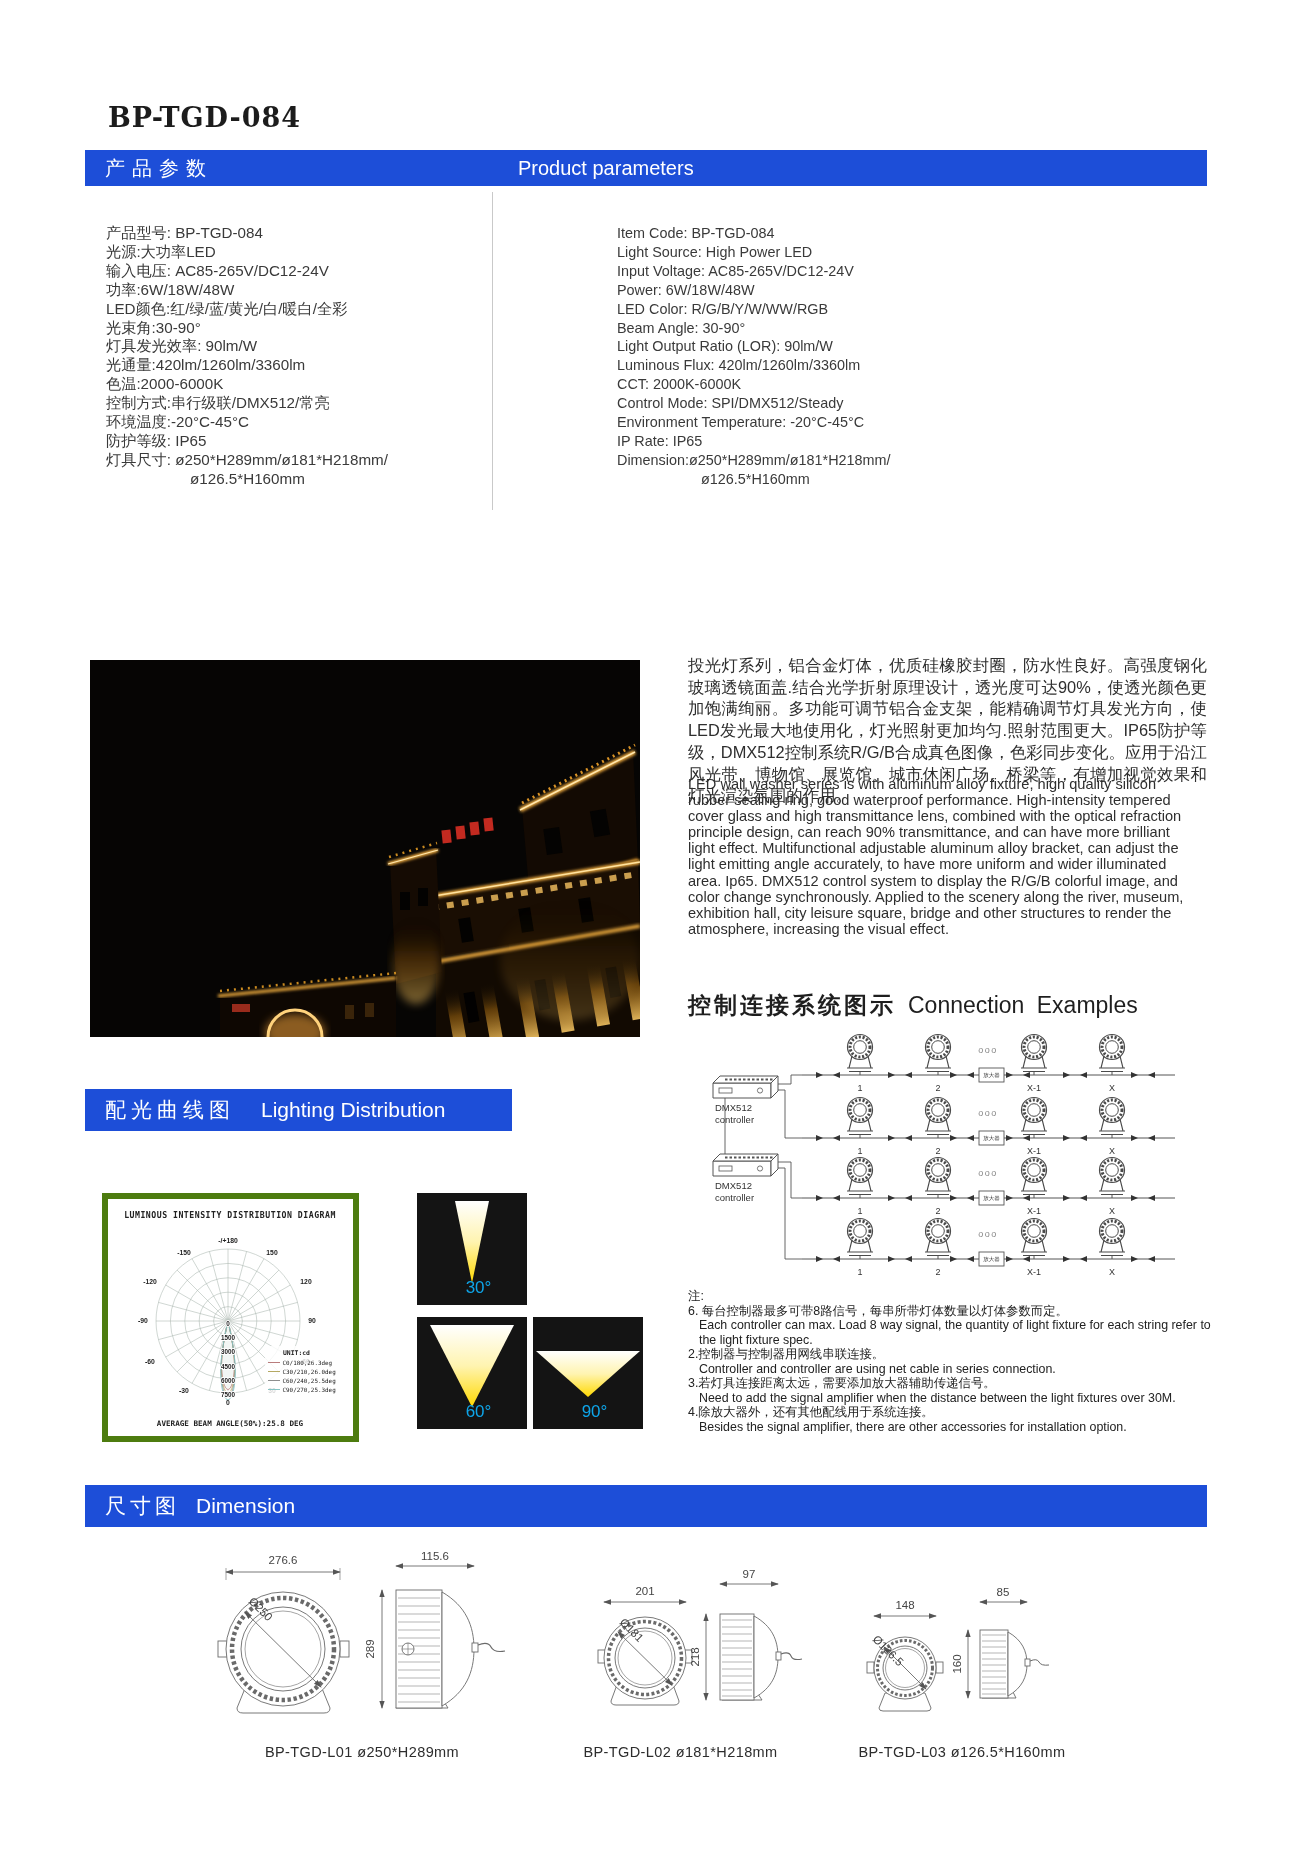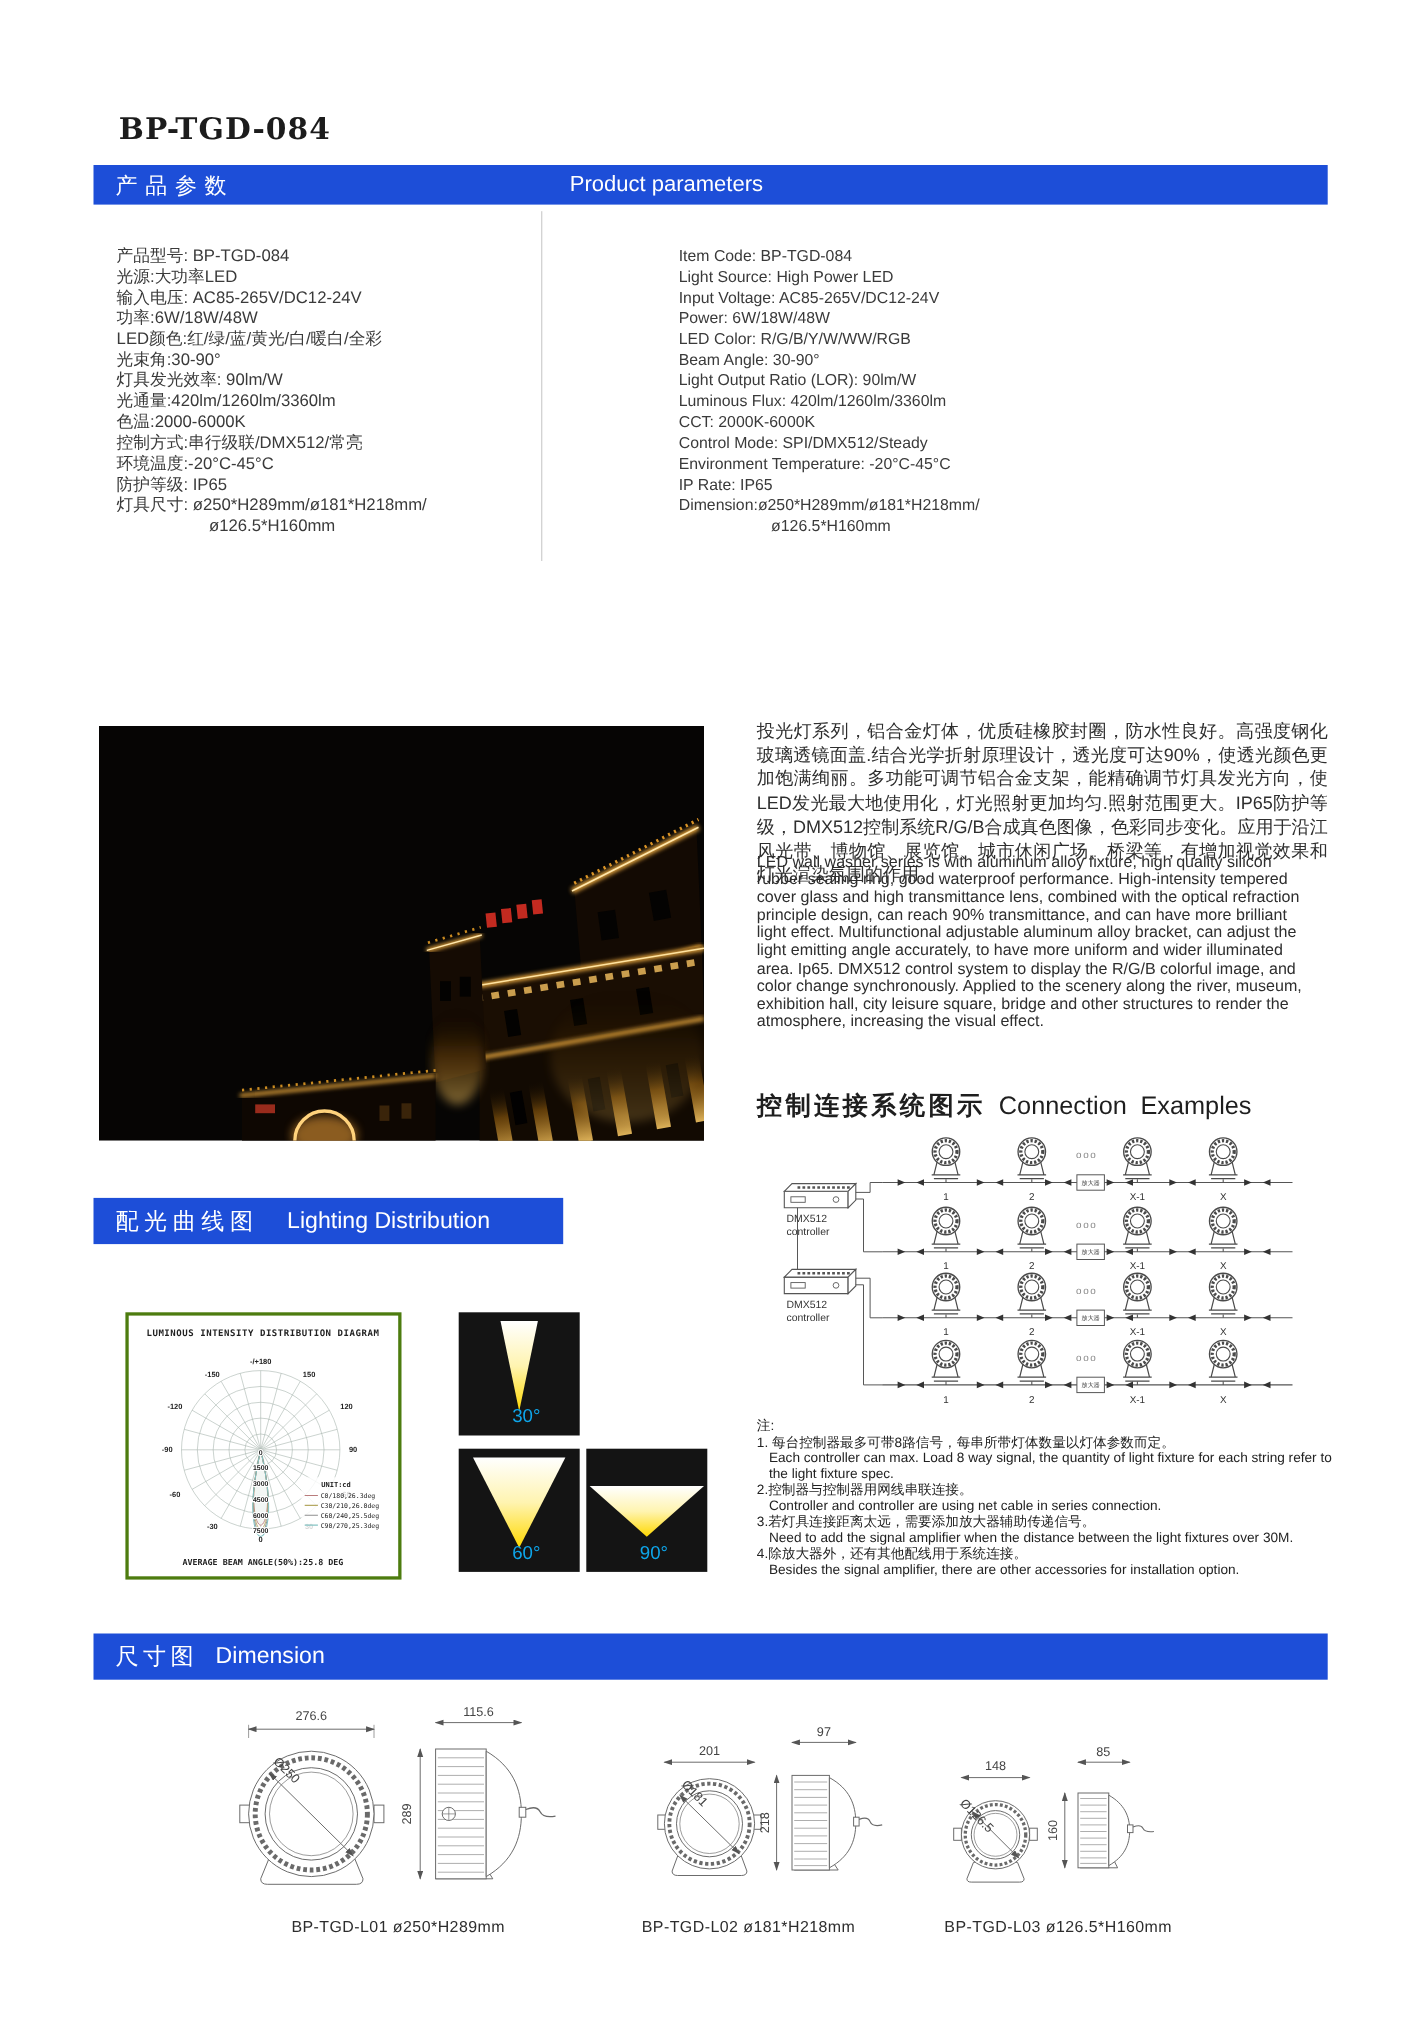--- a/index.html
+++ b/index.html
@@ -17,21 +17,21 @@
   .v-divider{position:absolute;left:492px;top:192px;width:1px;height:318px;background:#c9c9c9;}
   .para-zh{position:absolute;left:688px;top:655px;width:519px;font-size:16.4px;line-height:21.7px;
            color:#2e2e2e;text-align:justify;}
   .para-en{position:absolute;left:688px;top:776px;width:512px;font-size:14.6px;line-height:16.1px;
            color:#2e2e2e;}
   .conn-title{position:absolute;left:688px;top:990px;font-size:23px;color:#1e1e1e;white-space:nowrap;}
   .conn-title .zh{font-weight:bold;letter-spacing:3px;}
   .conn-title .en{font-weight:500;margin-left:12px;word-spacing:6px;}
   .notes{position:absolute;left:688px;top:1289px;width:527px;font-size:12.4px;line-height:14.5px;color:#222;}
   .note-en{padding-left:11px;}
-  .polar-wrap{position:absolute;left:114px;top:1193px;width:245px;height:237px;border:3px solid #4d7c0f;background:#fff;}
+  .polar-wrap{position:absolute;left:102px;top:1193px;width:245px;height:237px;border:6px solid #4d7c0f;background:#fff;}
   .tile{position:absolute;width:110px;height:112px;background:#141414;}
   .tile .lbl{position:absolute;left:0;right:0;bottom:7px;text-align:center;color:#0ea5e9;font-size:17px;padding-left:13px;}
   .caption{position:absolute;top:1744px;font-size:14.5px;color:#2d2d2d;text-align:center;letter-spacing:.4px;white-space:nowrap;}
   svg text{font-family:"Liberation Sans",sans-serif;}
   svg .mono{font-family:"DejaVu Sans Mono",monospace;}
   .dimlbl{font-size:11.5px;fill:#444;}
 </style>
 </head>
 <body>
 
@@ -270,21 +270,21 @@
     <g font-size="9" fill="#888" text-anchor="middle" letter-spacing="1.5">
       <text x="303" y="21">ooo</text>
       <text x="303" y="84">ooo</text>
       <text x="303" y="144">ooo</text>
       <text x="303" y="205">ooo</text>
     </g>
   </svg>
 
   <div class="notes">
     <div>注:</div>
-    <div class="note-zh">1. 每台控制器最多可带8路信号，每串所带灯体数量以灯体参数而定。</div>
+    <div class="note-zh">6. 每台控制器最多可带8路信号，每串所带灯体数量以灯体参数而定。</div>
     <div class="note-en">Each controller can max. Load 8 way signal, the quantity of light fixture for each string refer to the light fixture spec.</div>
     <div class="note-zh">2.控制器与控制器用网线串联连接。</div>
     <div class="note-en">Controller and controller are using net cable in series connection.</div>
     <div class="note-zh">3.若灯具连接距离太远，需要添加放大器辅助传递信号。</div>
     <div class="note-en">Need to add the signal amplifier when the distance between the light fixtures over 30M.</div>
     <div class="note-zh">4.除放大器外，还有其他配线用于系统连接。</div>
     <div class="note-en">Besides the signal amplifier, there are other accessories for installation option.</div>
   </div>
 
   <div class="bar" style="left:85px;top:1089px;width:427px;height:42px;">

